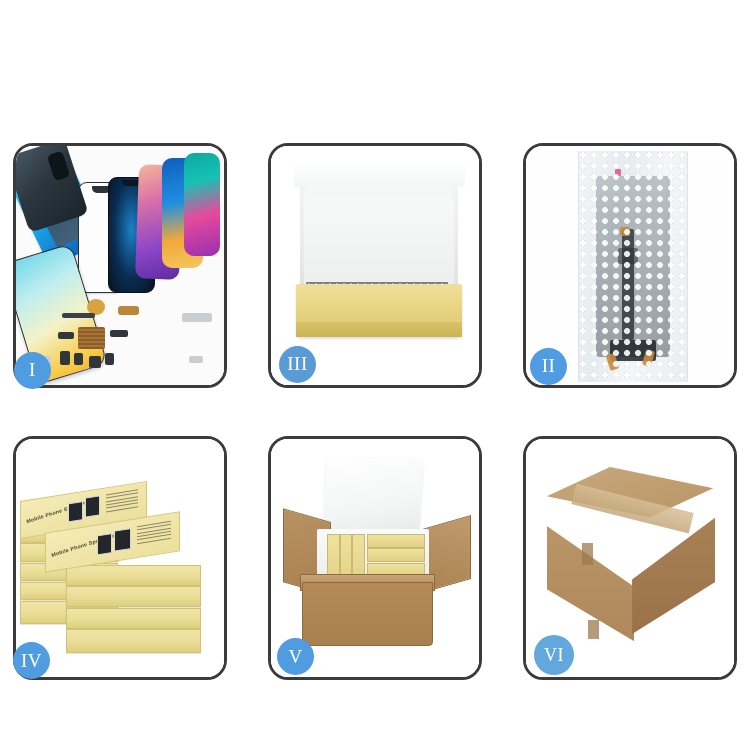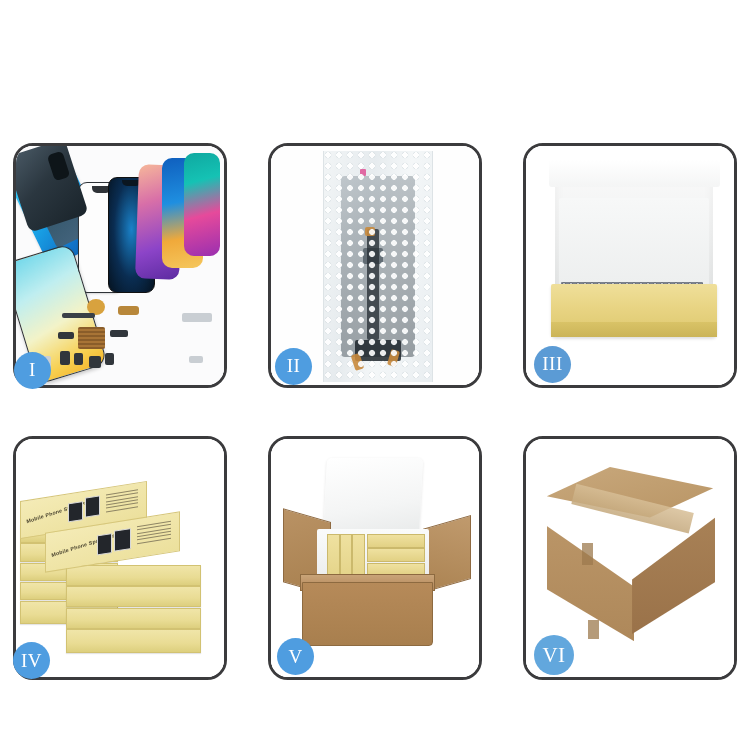--- a/index.html
+++ b/index.html
@@ -71,21 +71,21 @@
     border-radius:50%;
     background:#4f9de0;
     color:#ffffff;
     font-family:"Liberation Serif", serif;
     font-size:19px;
     display:flex;align-items:center;justify-content:center;
     z-index:6;
     letter-spacing:0.5px;
   }
   .badge.b3{background:#5b9bd5;left:8px;bottom:2px;}
-  .badge.b6{background:#62a7dd;left:8px;bottom:2px;width:40px;height:40px;font-size:21px;}
+  .badge.b6{background:#62a7dd;left:8px;bottom:2px;width:40px;height:40px;font-size:18px;}
   .badge.b5{left:6px;bottom:2px;}
   .badge.b2{left:4px;bottom:0px;}
   .badge.b4{left:-3px;bottom:-2px;}
 
   
   .p1bg{position:absolute;inset:0;background:#fbfbfc;}
   .ph{position:absolute;border-radius:7px;}
   .ph-blue{
     left:6%;top:11%;width:31%;height:36%;
     background:linear-gradient(150deg,#37c6f4 0%,#19a5e8 38%,#1273c8 75%,#0d5fae 100%);
@@ -357,46 +357,46 @@
         <div class="prt lt" style="left:13%;top:88%;width:4%;height:6%;"></div>
         <div class="prt sm" style="left:43%;top:87%;width:4%;height:5%;"></div>
         <div class="prt lt" style="left:80%;top:70%;width:14%;height:4%;"></div>
         <div class="prt lt" style="left:83%;top:88%;width:7%;height:3%;"></div>
       </div>
       <div class="badge">I</div>
     </div>
 
     <div class="panel">
       <div class="panel-inner">
+        <div class="p3bg"></div>
+        <div class="lid3"></div>
+        <div class="foam3"></div>
+        <div class="bw3"></div>
+        <div class="tray3"></div>
+        <div class="tray3edge"></div>
+      </div>
+      <div class="badge b3">III</div>
+    </div>
+
+    <div class="panel">
+      <div class="panel-inner">
         <div class="p2bg"></div>
         <div class="bubblebag">
           <div class="lcd"></div>
           <div class="pinkdot"></div>
           <div class="lcd-ic"></div>
           <div class="lcd-flex"></div>
           <div class="lcd-conn"></div>
           <div class="tape" style="left:27%;top:88%;width:8%;height:7%;transform:rotate(-18deg);"></div>
           <div class="tape" style="left:60%;top:86%;width:8%;height:7%;transform:rotate(16deg);"></div>
           <div class="tape" style="left:38%;top:33%;width:9%;height:4%;"></div>
           <div class="bubbles"></div>
         </div>
       </div>
       <div class="badge b2">II</div>
-    </div>
-
-    <div class="panel">
-      <div class="panel-inner">
-        <div class="p3bg"></div>
-        <div class="lid3"></div>
-        <div class="foam3"></div>
-        <div class="bw3"></div>
-        <div class="tray3"></div>
-        <div class="tray3edge"></div>
-      </div>
-      <div class="badge b3">III</div>
     </div>
 
     <div class="panel">
       <div class="panel-inner">
         <div class="p4bg"></div>
 
         <div class="stackbox" style="left:2%;top:36%;width:46%;height:7%;"></div>
         <div class="stackbox" style="left:2%;top:44%;width:46%;height:7%;"></div>
         <div class="stackbox" style="left:2%;top:52%;width:46%;height:7%;"></div>
         <div class="stackbox" style="left:2%;top:60%;width:46%;height:7%;"></div>

